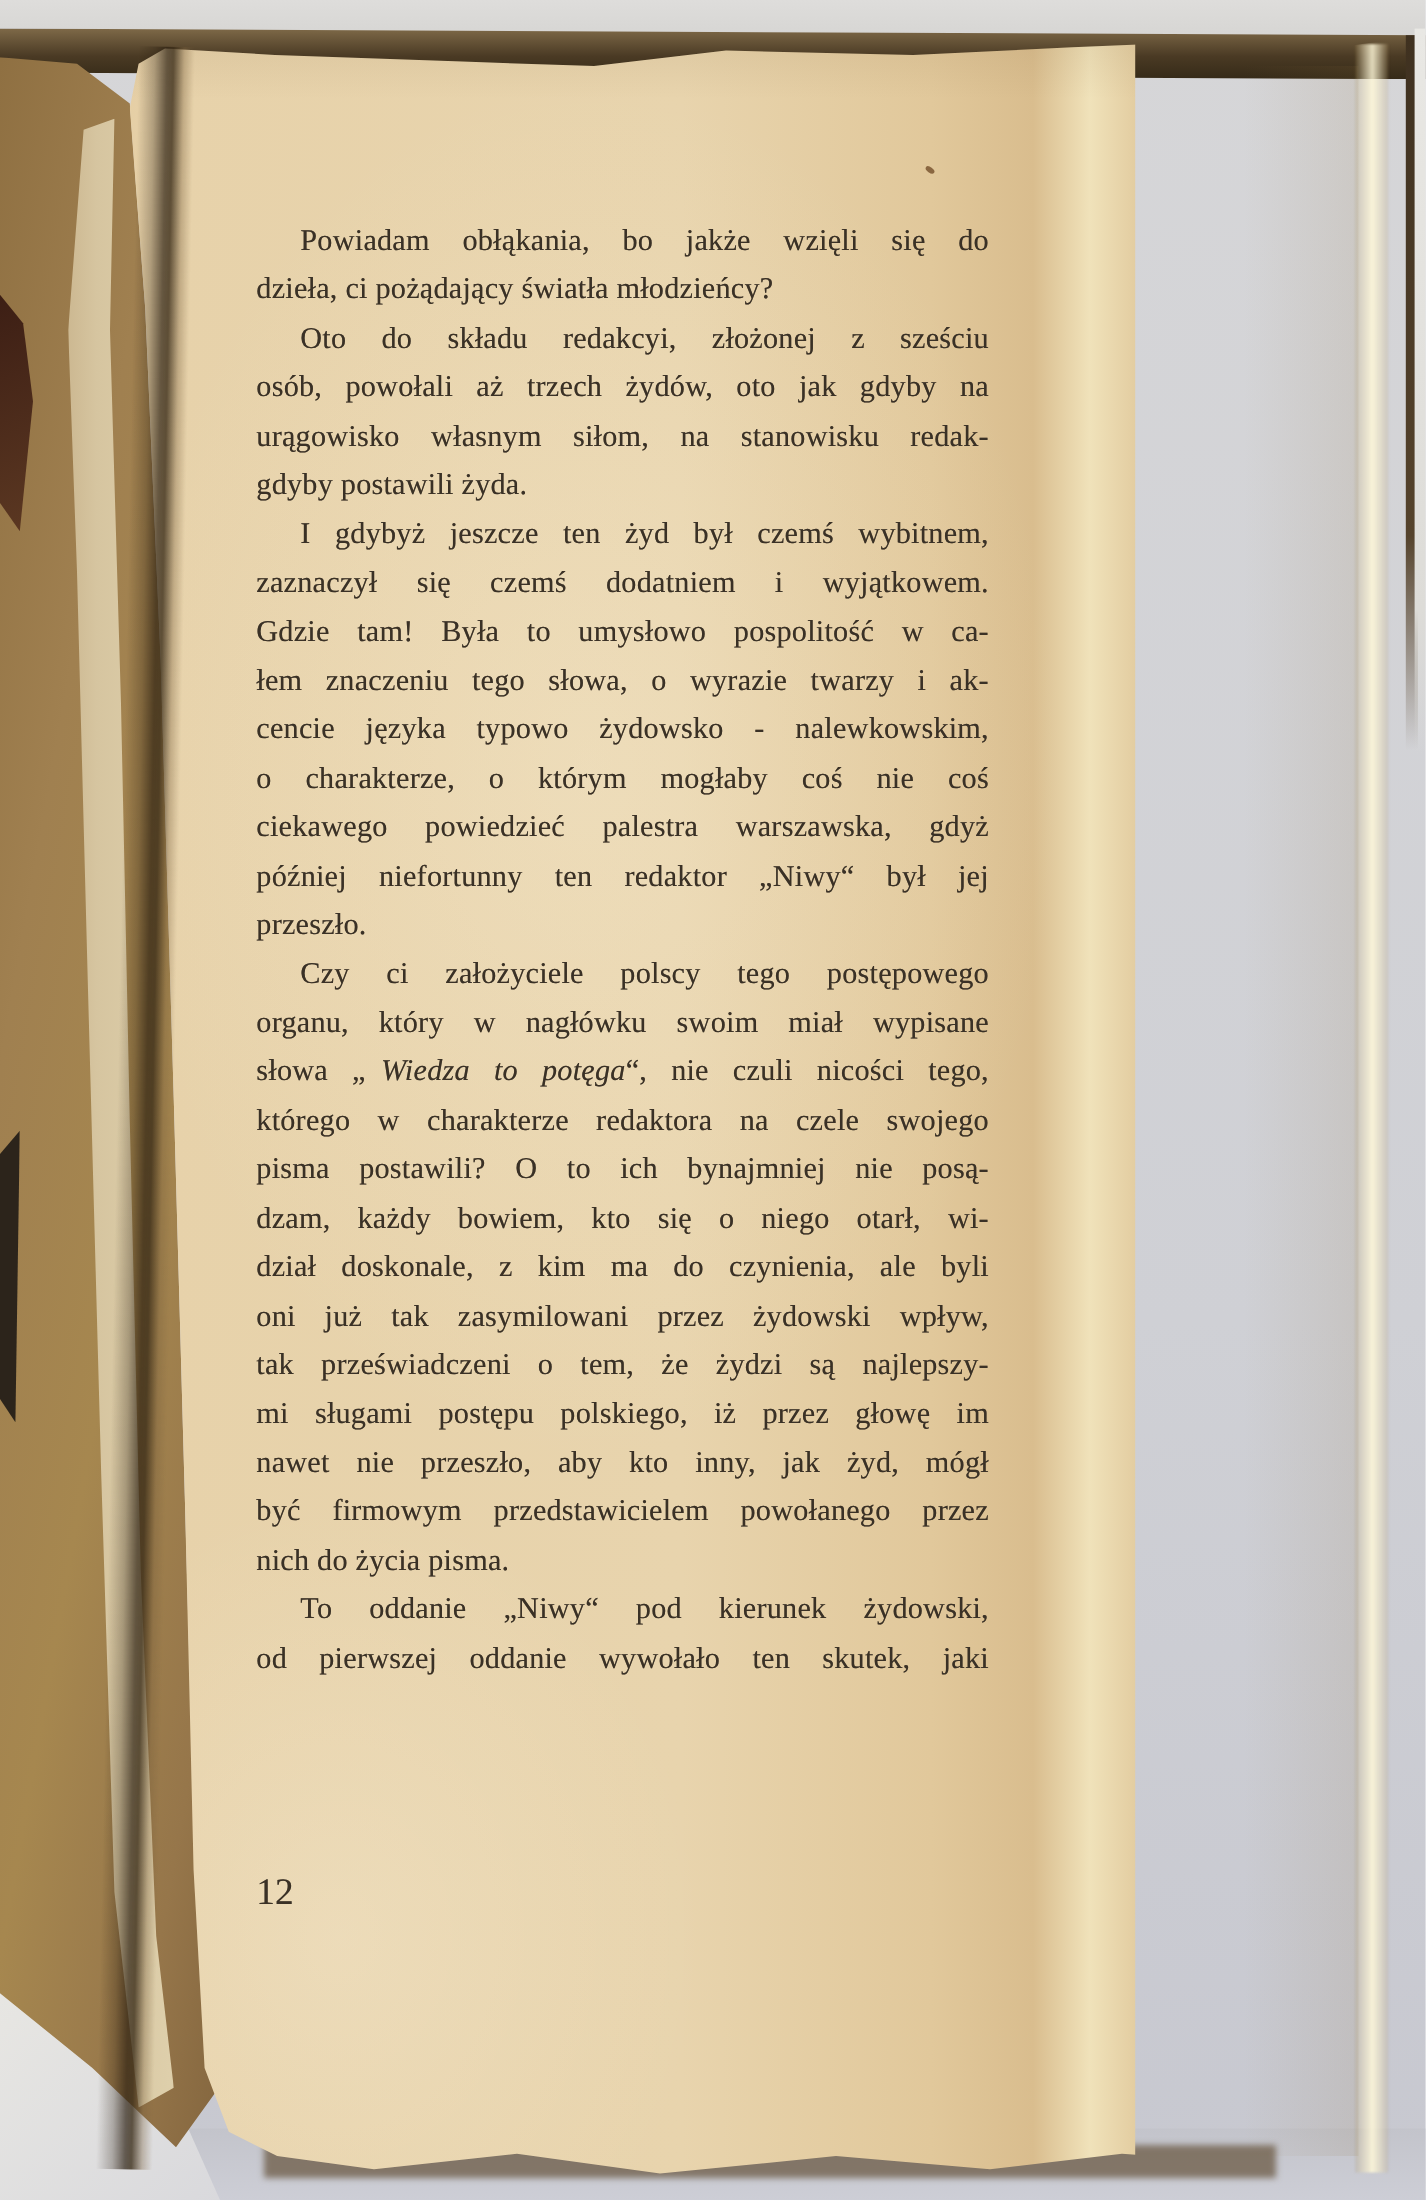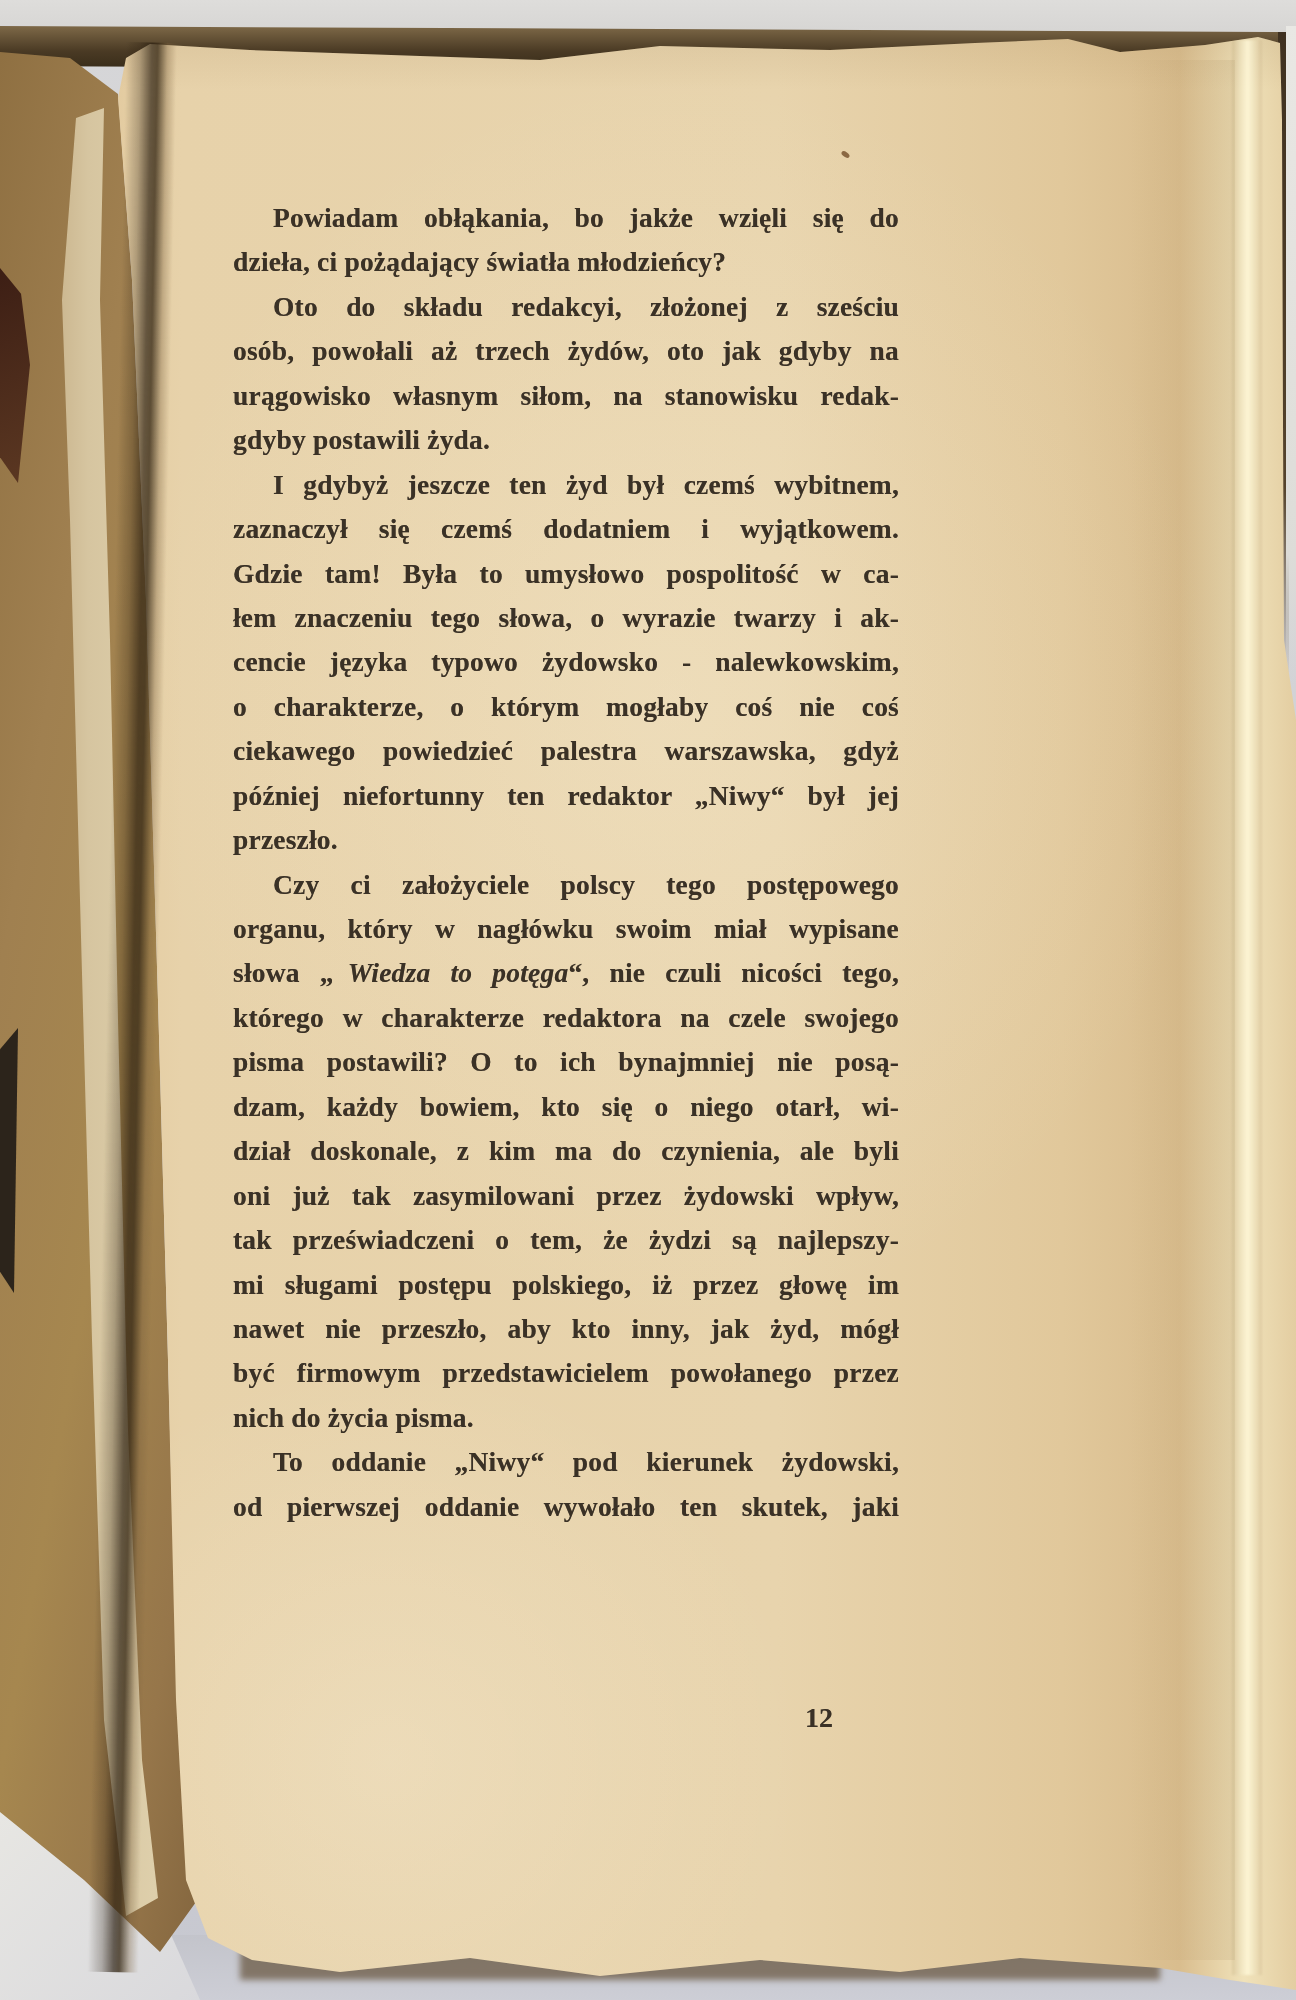--- a/index.html
+++ b/index.html
@@ -66,28 +66,27 @@
     background:linear-gradient(180deg,#3f3120,#55432c 70%,rgba(85,67,44,0));
   }
   
   .bottom-dark{
     left:240px;top:1950px;width:920px;height:30px;z-index:2;
     background:rgba(92,72,46,.65);filter:blur(3px);
   }
 
   
   .page{
-    left:0;top:0;width:1296px;height:2000px;z-index:5;
+    left:0;top:0;width:1032px;height:2000px;z-index:5;
     background:
       linear-gradient(180deg,rgba(120,90,50,.16) 0,rgba(120,90,50,0) 90px),
       radial-gradient(60% 45% at 52% 35%,rgba(250,240,215,.30),rgba(250,240,215,0) 70%),
       radial-gradient(40% 25% at 30% 88%,rgba(255,250,235,.22),rgba(255,250,235,0) 80%),
       linear-gradient(90deg,#c9a877 0%,#d9bd90 3%,#e2c99d 7%,#e7d2aa 14%,#e8d4ad 60%,#e1c89b 82%,#d9bd8e 91%,#f0e2ba 96%,#e3cda1 100%);
     clip-path:polygon(118px 98px,126px 58px,150px 44px,250px 50px,420px 56px,540px 60px,660px 46px,830px 50px,975px 43px,1068px 39px,1120px 52px,1205px 45px,1258px 37px,1280px 43px,1282px 120px,1283px 420px,1284px 640px,1296px 720px,1296px 1990px,1230px 1980px,1160px 1968px,1020px 1958px,900px 1972px,760px 1960px,600px 1976px,470px 1958px,340px 1972px,252px 1960px,208px 1938px,186px 1880px,176px 1700px,168px 1360px,158px 1000px,146px 600px,132px 280px);
-    font-weight:bold;
   }
   
   .groove{
     left:126px;top:42px;width:58px;height:1930px;z-index:6;
     transform:rotate(1.15deg);transform-origin:top left;
     background:linear-gradient(90deg,rgba(40,28,14,0) 0%,rgba(40,28,14,.28) 25%,rgba(40,28,14,.68) 45%,rgba(58,44,24,.8) 55%,rgba(120,95,60,.35) 72%,rgba(120,95,60,0) 88%);
     filter:blur(.6px);
   }
   
   .fold{
@@ -110,21 +109,21 @@
   .line{
     height:44.45px;line-height:44.45px;
     text-align:justify;text-align-last:justify;
   }
   .line.end{text-align-last:left;}
   .line.indent{padding-left:40px;}
   .it{font-style:italic;margin-left:14px;}
 
   .page-number{
     position:absolute;left:233px;top:1702px;width:600px;
-    text-align:right;font-size:28px;color:#3a3126;
+    text-align:left;font-size:34px;color:#3a3126;
     text-shadow:0 0 .5px rgba(58,49,38,.55);
   }
   .speck{
     position:absolute;left:841px;top:152px;width:9px;height:5px;
     background:#7a5631;border-radius:50%;transform:rotate(35deg);opacity:.85;
   }
 </style>
 </head>
 <body>
 

